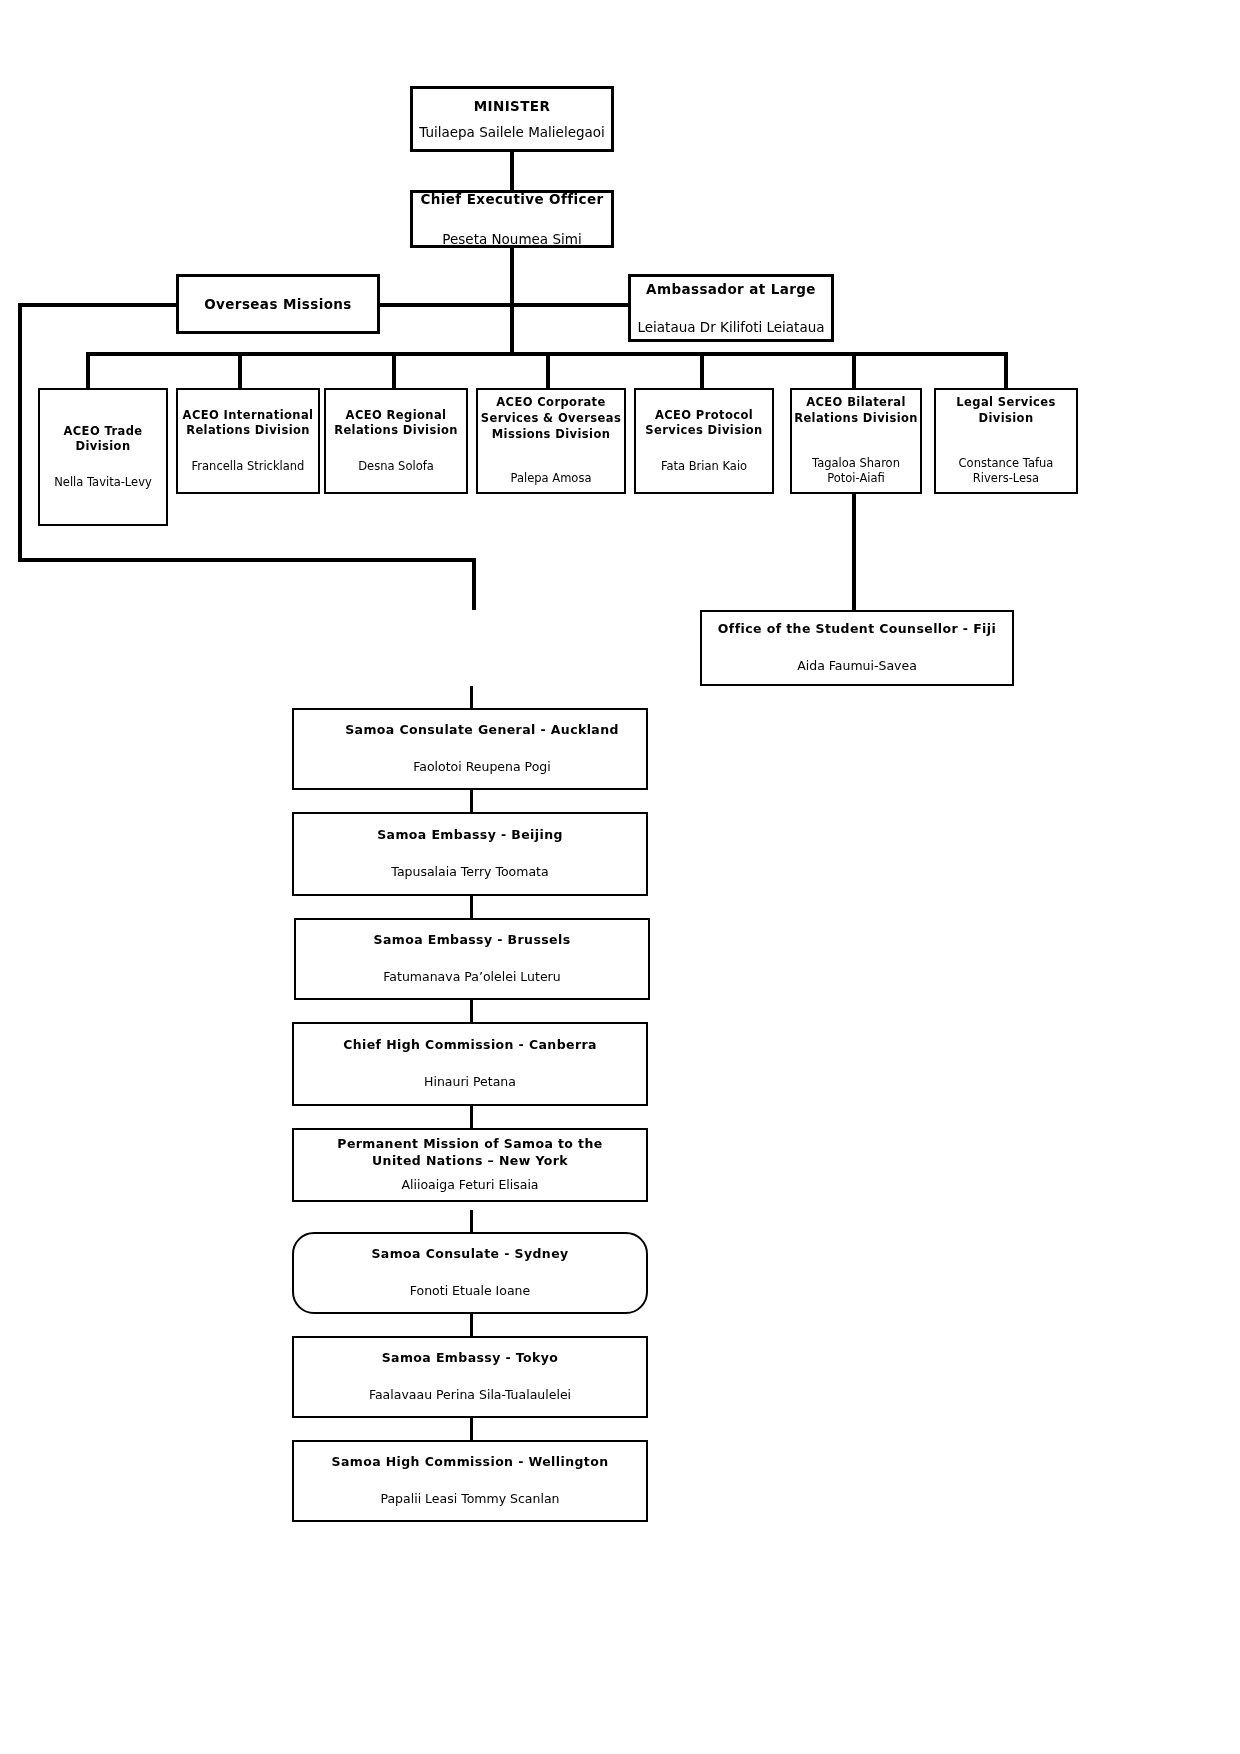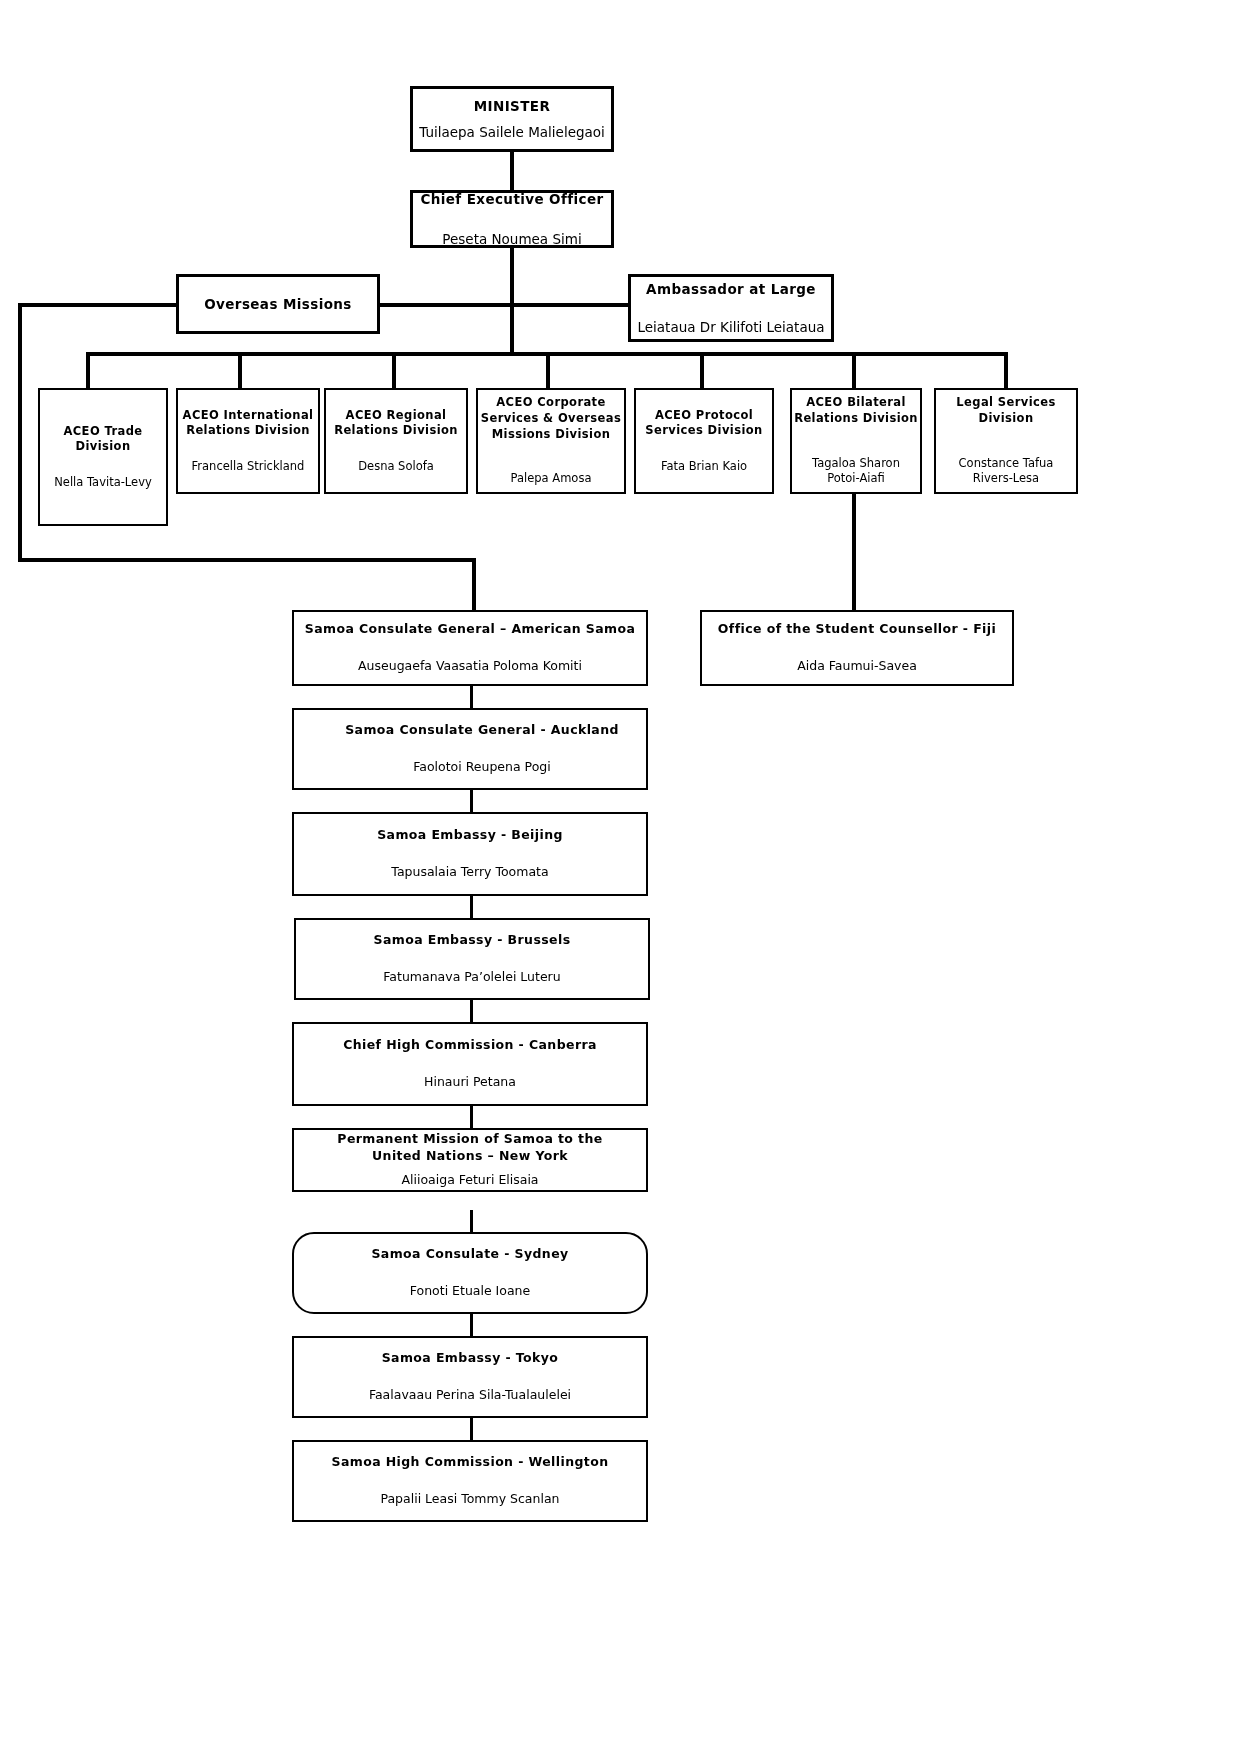--- a/index.html
+++ b/index.html
@@ -160,24 +160,20 @@
     <div class="title">Legal Services</div>
     <div class="title">Division</div>
     <div class="person" style="max-width:124px;">Constance Tafua Rivers-Lesa</div>
   </div>
 
   <div class="box fs-12 gap-lg" style="left:700px; top:610px; width:314px; height:76px;">
     <div class="title">Office of the Student Counsellor - Fiji</div>
     <div class="person">Aida Faumui-Savea</div>
   </div>
 
-  <div class="box fs-12 gap-lg" style="left:292px; top:610px; width:356px; height:76px;">
-    <div class="title">Samoa Consulate General – American Samoa</div>
-    <div class="person">Auseugaefa Vaasatia Poloma Komiti</div>
-  </div>
 
   <div class="box fs-12 gap-lg" style="left:292px; top:708px; width:356px; height:82px;padding-left:24px;">
     <div class="title">Samoa Consulate General - Auckland</div>
     <div class="person">Faolotoi Reupena Pogi</div>
   </div>
 
   <div class="box fs-12 gap-lg" style="left:292px; top:812px; width:356px; height:84px;">
     <div class="title">Samoa Embassy - Beijing</div>
     <div class="person">Tapusalaia Terry Toomata</div>
   </div>
@@ -185,21 +181,21 @@
   <div class="box fs-12 gap-lg" style="left:294px; top:918px; width:356px; height:82px;">
     <div class="title">Samoa Embassy - Brussels</div>
     <div class="person">Fatumanava Pa’olelei Luteru</div>
   </div>
 
   <div class="box fs-12 gap-lg" style="left:292px; top:1022px; width:356px; height:84px;">
     <div class="title">Chief High Commission - Canberra</div>
     <div class="person">Hinauri Petana</div>
   </div>
 
-  <div class="box fs-12 gap-sm" style="left:292px; top:1128px; width:356px; height:64px;">
+  <div class="box fs-12 gap-sm" style="left:292px; top:1128px; width:356px; height:74px;">
     <div class="title" style="max-width:318px;">Permanent Mission of Samoa to the United Nations – New York</div>
     <div class="person">Aliioaiga Feturi Elisaia</div>
   </div>
 
   <div class="box fs-12 gap-lg" style="left:292px; top:1232px; width:356px; height:82px;border-radius:22px;">
     <div class="title">Samoa Consulate - Sydney</div>
     <div class="person">Fonoti Etuale Ioane</div>
   </div>
 
   <div class="box fs-12 gap-lg" style="left:292px; top:1336px; width:356px; height:82px;">

